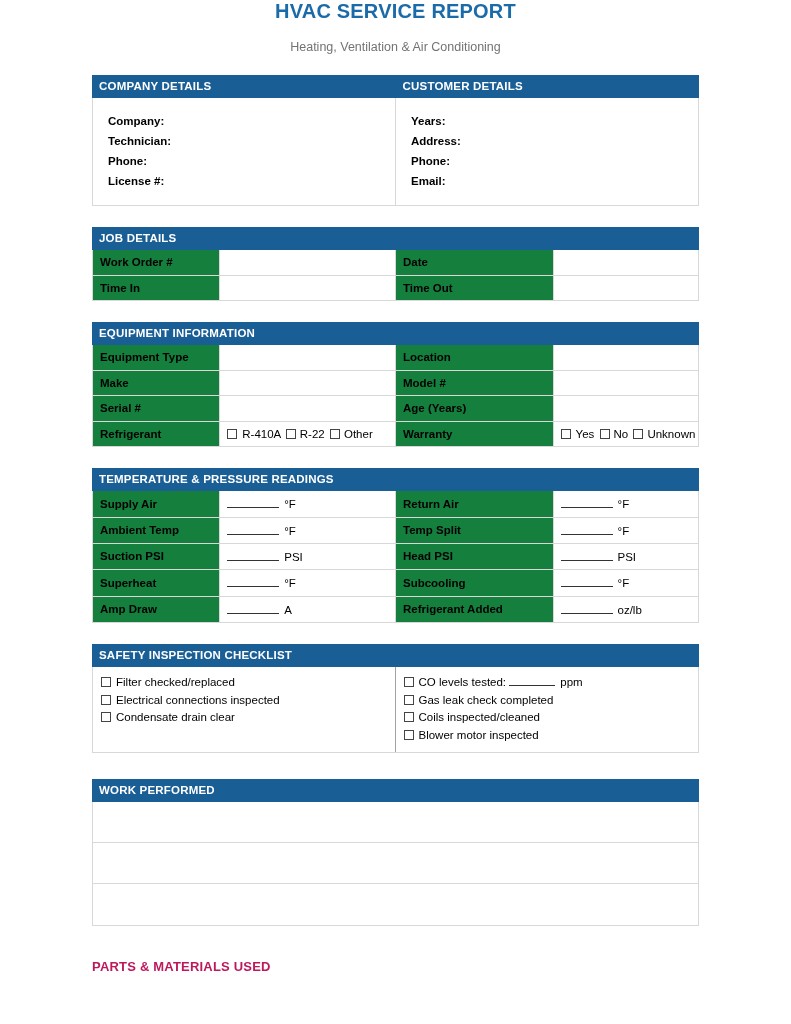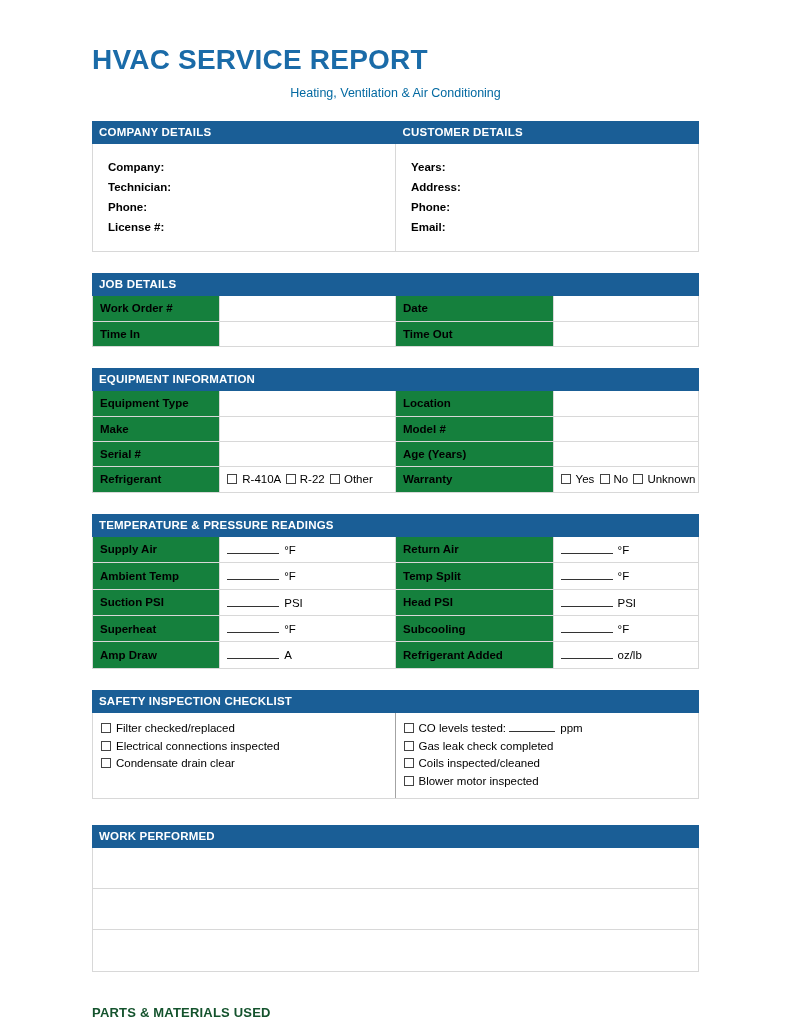--- a/index.html
+++ b/index.html
@@ -17,33 +17,33 @@
   }
   .page {
     width: 791px;
     height: 1024px;
     box-sizing: border-box;
     padding: 0 92px;
     position: relative;
   }
   
   .doc-title {
-    font-size: 28px;
+    text-align: center;
+    font-size: 20px;
     font-weight: bold;
     color: #1a6ba8;
     letter-spacing: 0.2px;
     margin: 0;
-    padding-top: 45px;
     line-height: 1.1;
   }
   .doc-subtitle {
     text-align: center;
     font-size: 12.5px;
-    color: #0369a1;
-    margin: 0;
+    color: #737373;
+    margin: 8px;
     padding-top: 10px;
     padding-bottom: 0;
   }
   
   .section { margin-top: 21px; }
   .bar {
     background: #1a5e96;
     color: #ffffff;
     font-size: 11.5px;
     font-weight: bold;
@@ -137,21 +137,21 @@
     box-sizing: border-box;
   }
   .wp-line {
     height: 41px;
     border-bottom: 1px solid #d8d8d8;
     box-sizing: border-box;
   }
   .wp-line:last-child { border-bottom: none; }
   
   .parts-heading {
-    color: #14532d;
+    color: #be185d;
     font-size: 13px;
     font-weight: bold;
     letter-spacing: 0.2px;
     margin-top: 33px;
   }
 </style>
 </head>
 <body>
 
 <div class="page">

